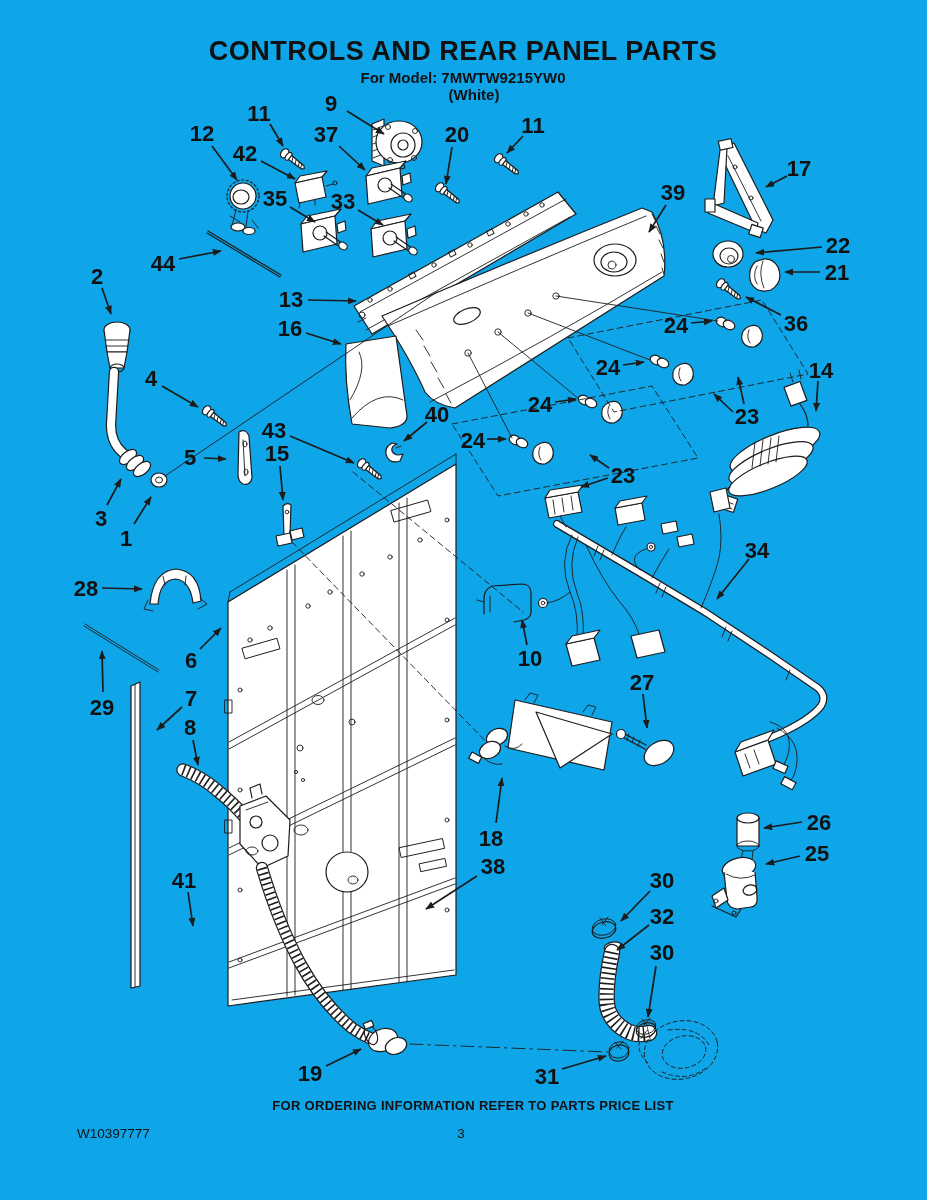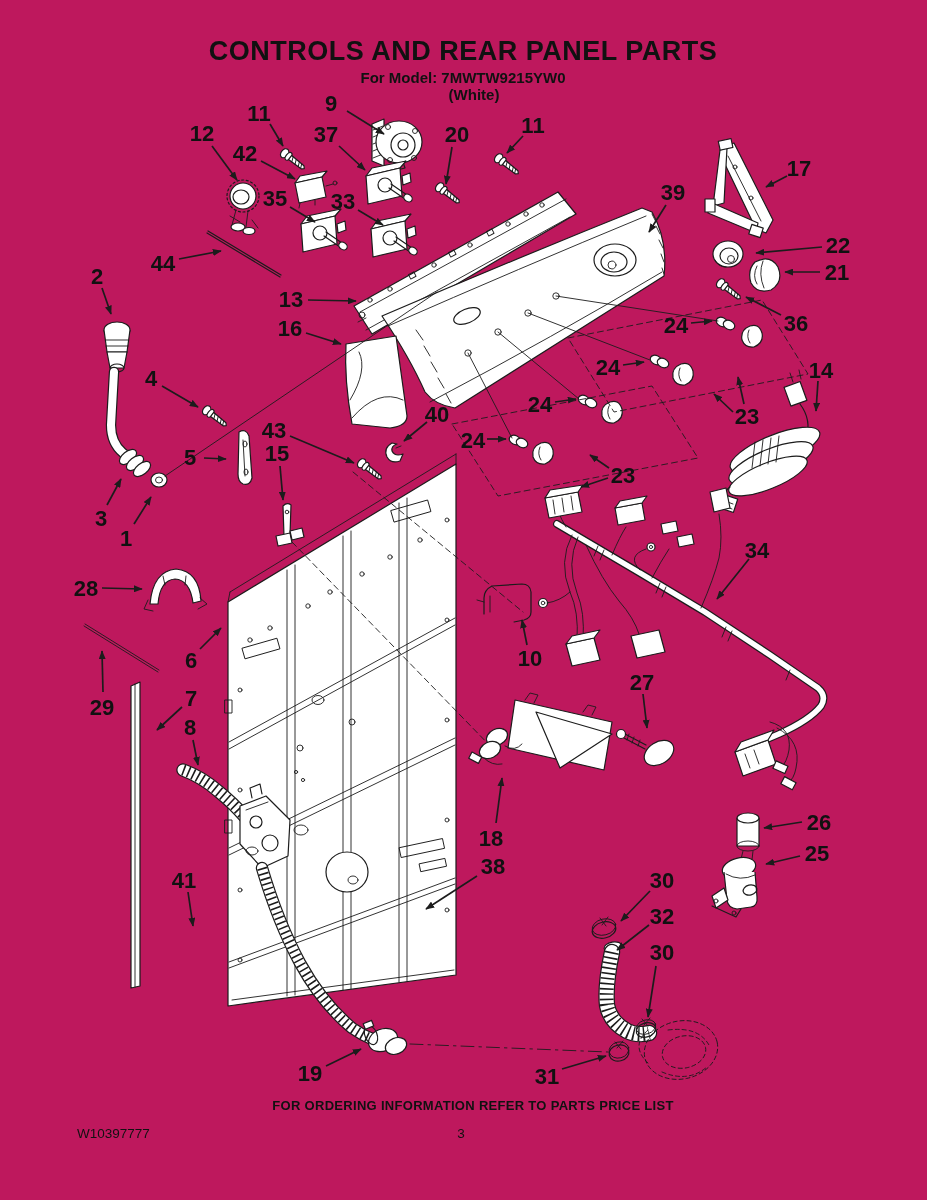--- a/index.html
+++ b/index.html
@@ -1,16 +1,16 @@
 <!DOCTYPE html>
 <html><head>
 <meta charset="utf-8">
 <style>
   html,body{margin:0;padding:0;background:#fff;}
-  .page{position:relative;width:927px;height:1200px;background:#be185d;overflow:hidden;
+  .page{position:relative;width:927px;height:1200px;background:#0ea5e9;overflow:hidden;
         font-family:"Liberation Sans",sans-serif;}
   #fig{display:block;}
   #fig .ln{fill:none;stroke:#1c1c1c;stroke-width:1.2;stroke-linejoin:round;stroke-linecap:round;}
   #fig .fw{fill:#ffffff;stroke:#1c1c1c;stroke-width:1.2;stroke-linejoin:round;}
   #fig .thin{stroke-width:0.9;}
   #fig .dash{stroke-dasharray:6 4;}
   #fig .dashf{stroke-dasharray:4 3;}
   #fig .dashdot{stroke-dasharray:13 5 2.5 5;}
   #fig text{fill:#111111;}
   .t-title{font-size:27px;font-weight:bold;letter-spacing:0.5px;}

